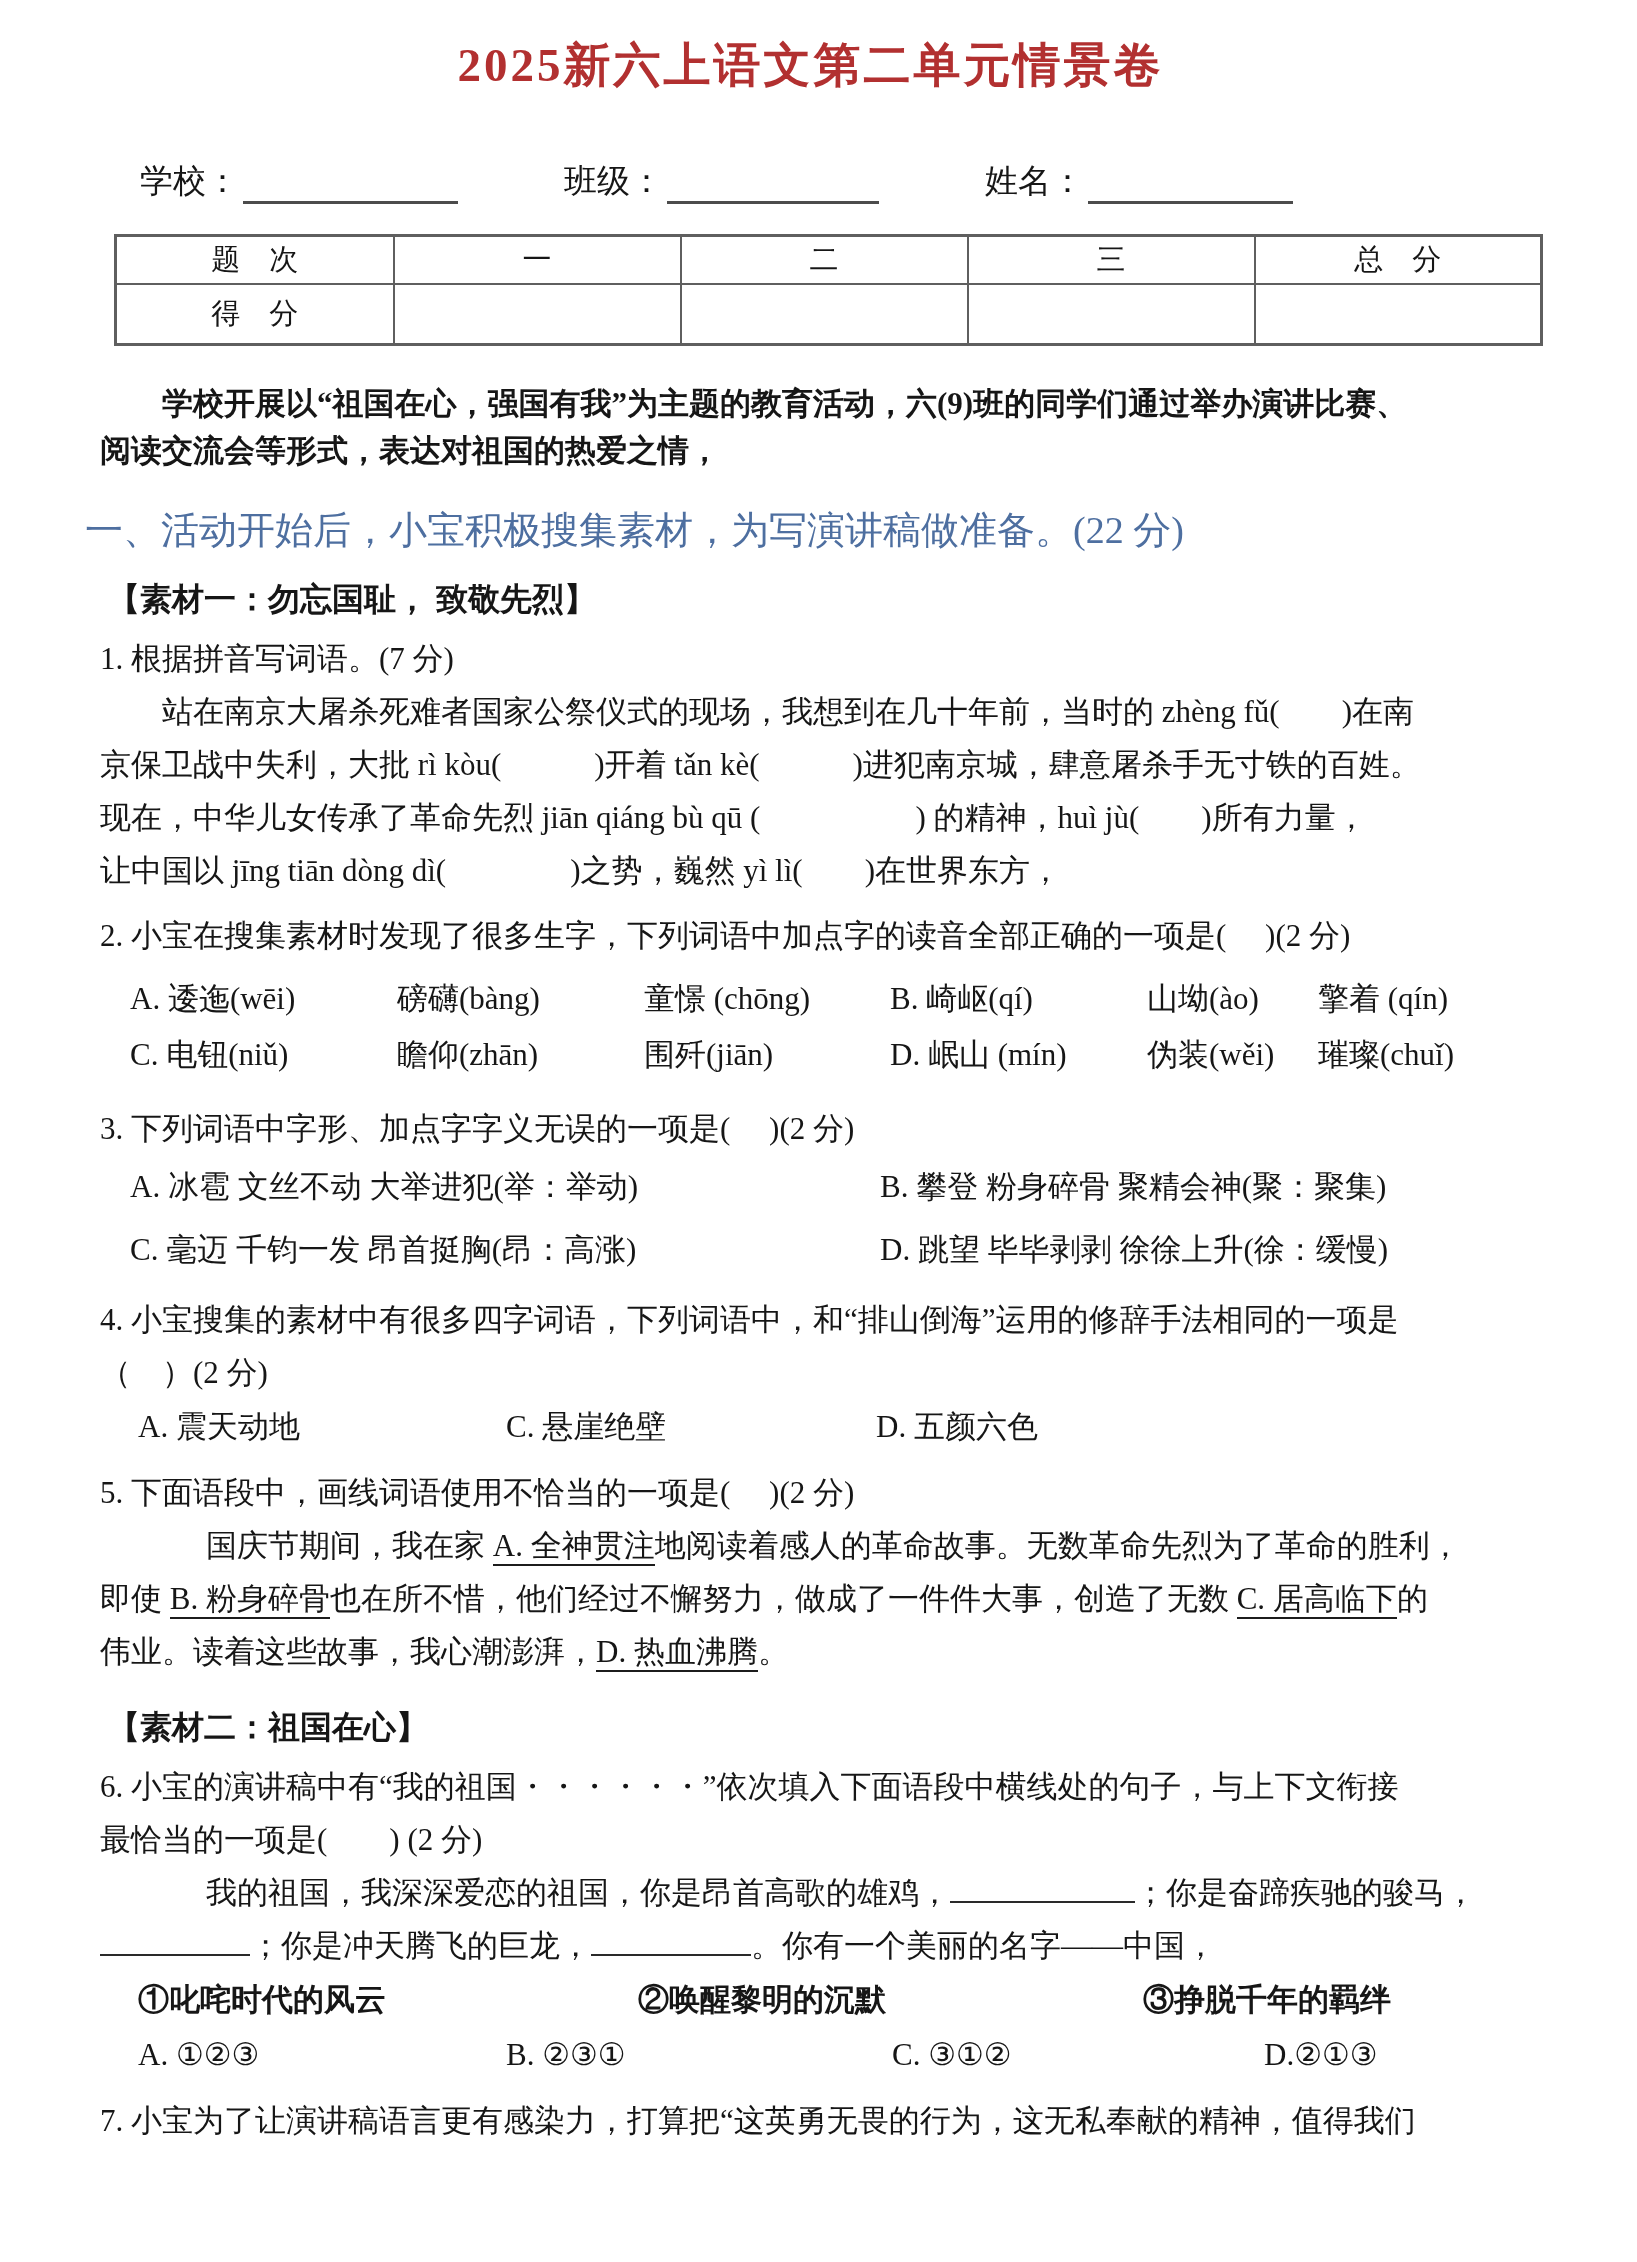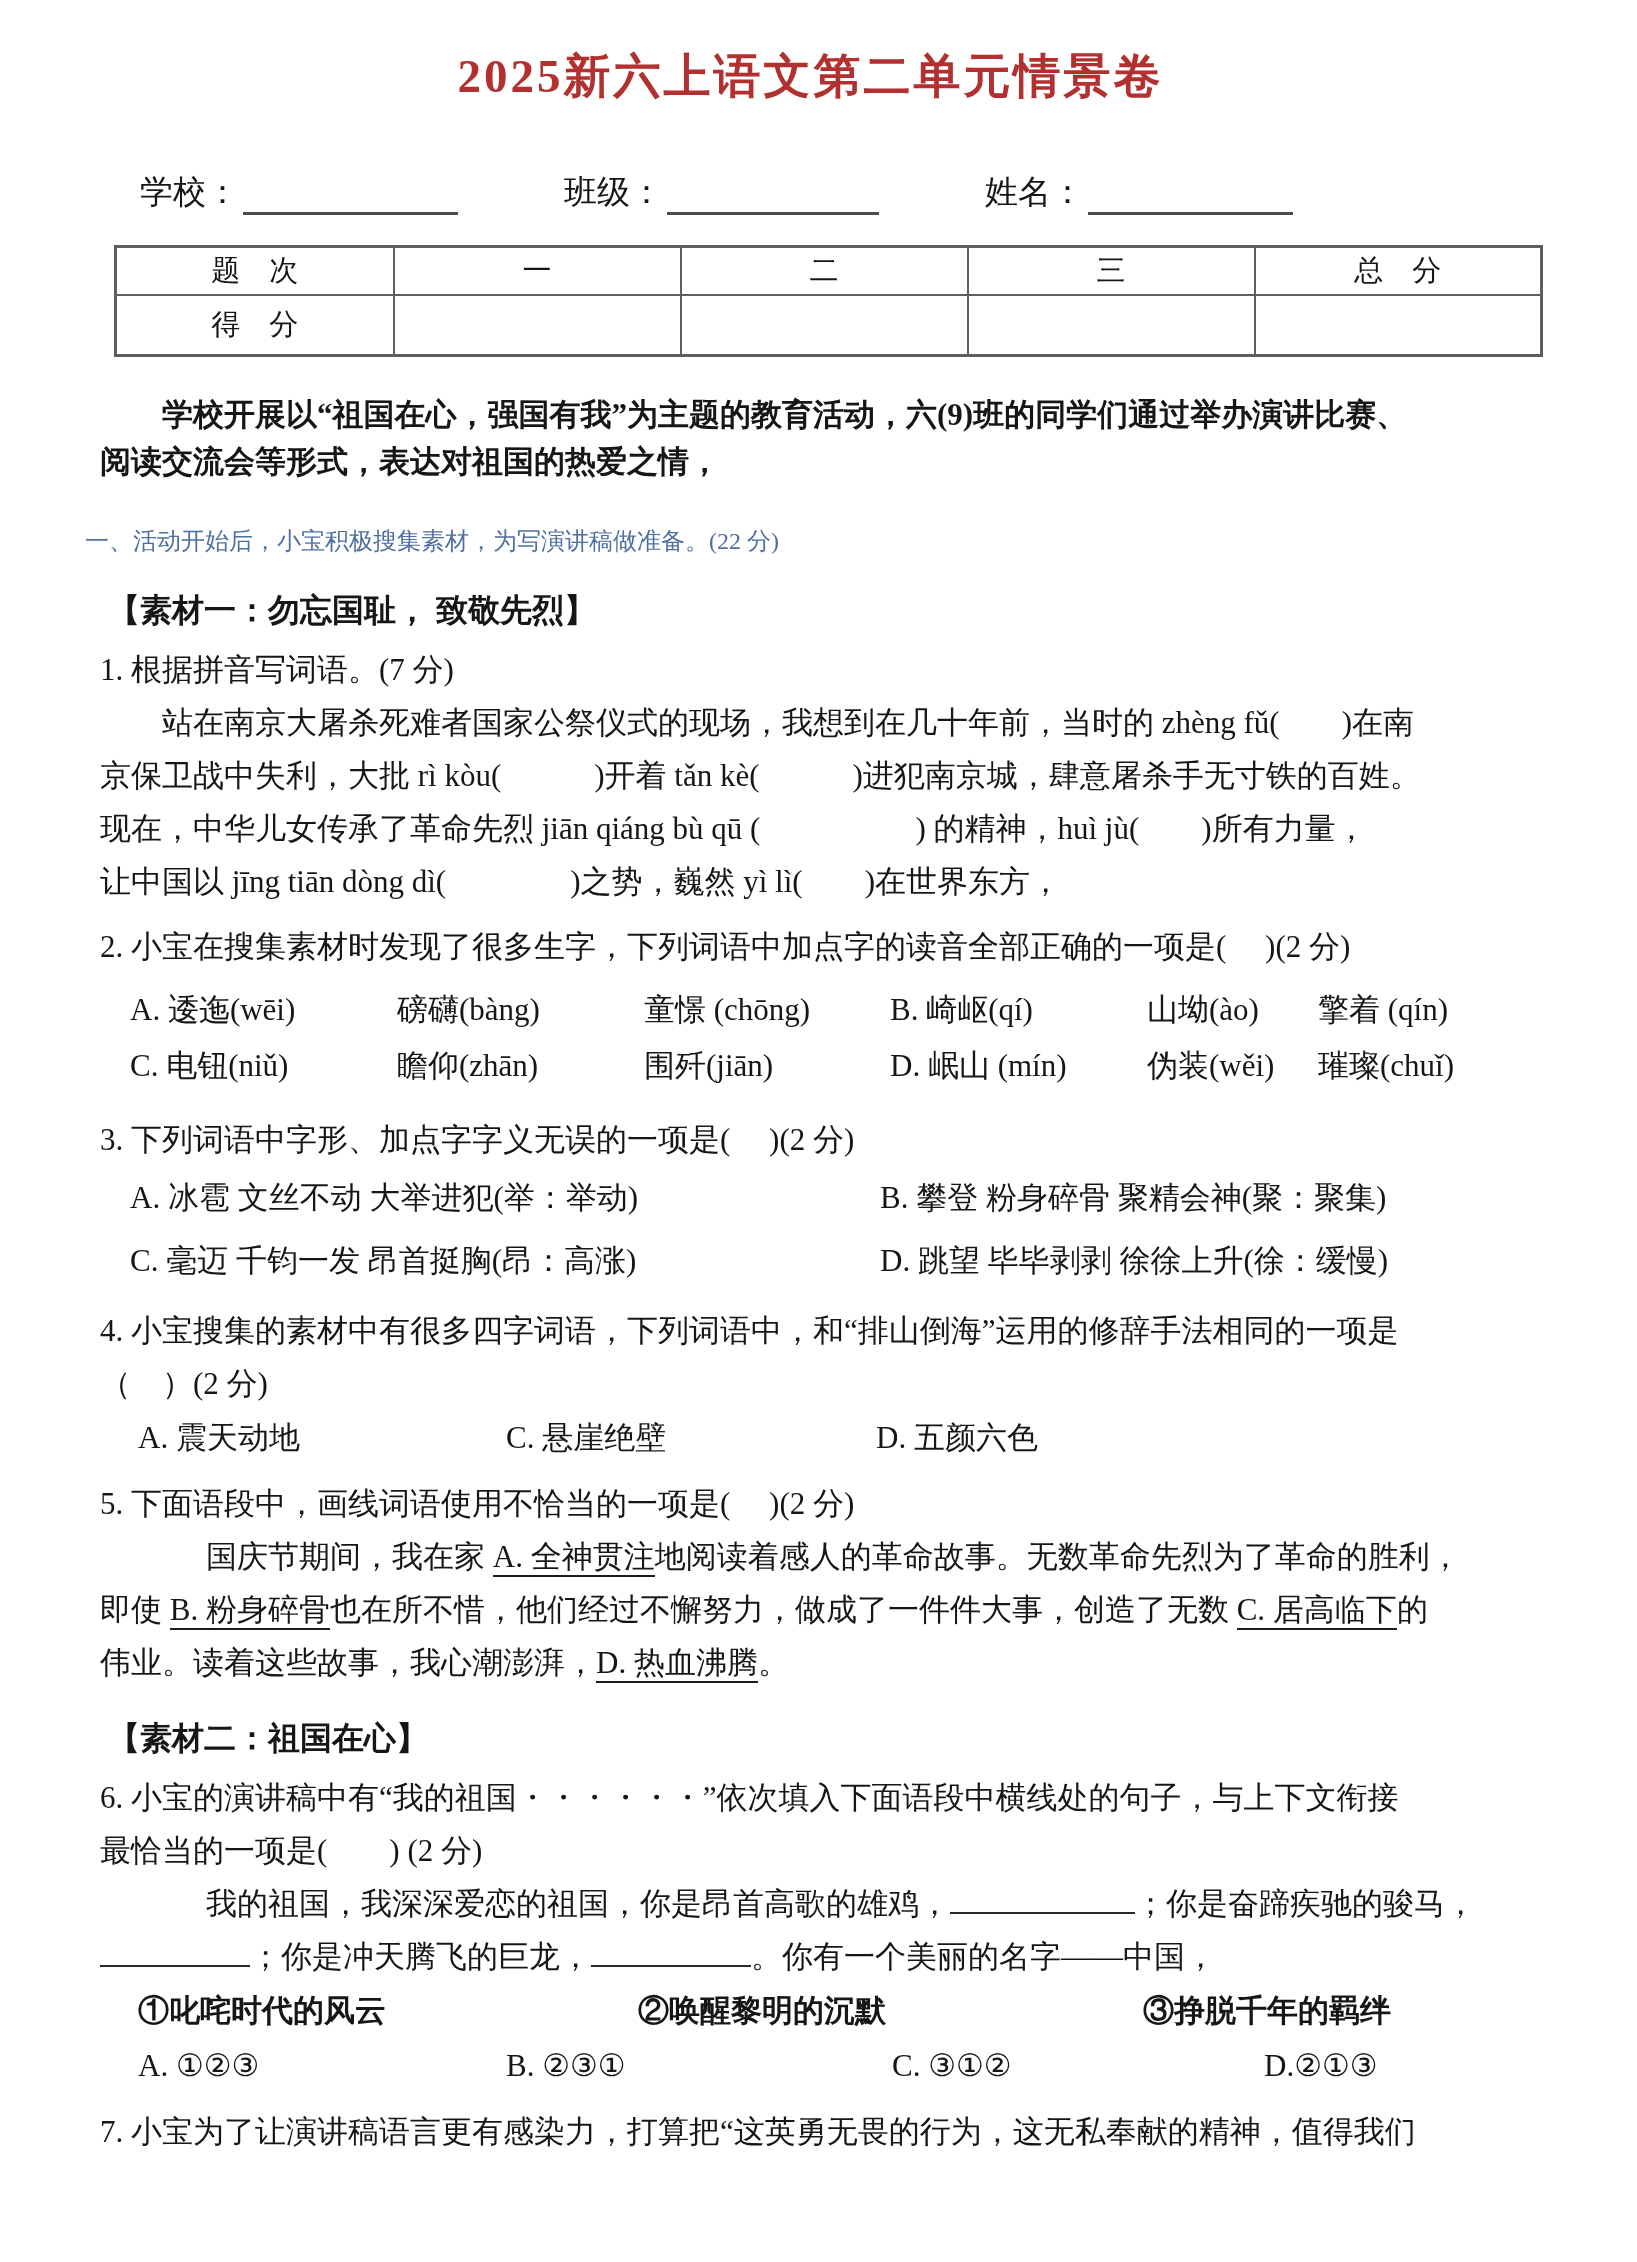--- a/index.html
+++ b/index.html
@@ -1,21 +1,21 @@
 <!DOCTYPE html>
 <html><head>
 <meta charset="utf-8">
 <style>
   html,body{margin:0;padding:0;background:#ffffff;}
   body{
     width:1637px;height:2262px;overflow:hidden;
     font-family:"Liberation Serif","DejaVu Serif",serif;
     color:#161616;
   }
-  .page{box-sizing:border-box;width:1637px;height:2262px;padding:30px 56px 0 100px;}
+  .page{box-sizing:border-box;width:1637px;height:2262px;padding:19px 56px 0 100px;}
   .title{
     font-size:47px;font-weight:bold;color:#b23030;text-align:center;
     letter-spacing:3px;margin:16px 60px 0 0;line-height:60px;white-space:nowrap;
   }
   .form-row{display:flex;align-items:flex-end;margin:64px 0 0 40px;font-size:33px;white-space:nowrap;gap:40px;}
   .fi{display:flex;align-items:flex-end;}
   .fi + .fi{margin-left:66px;}
   .blankline{display:inline-block;border-bottom:3px solid #4c4c4c;height:10px;margin-left:4px;}
   .w1{width:215px;} .w2{width:212px;} .w3{width:205px;}
   .meta{text-align:center;font-size:29px;margin:18px 90px 0 0;white-space:nowrap;}
@@ -24,21 +24,21 @@
   .score-table{border:3px solid #5f5f5f;}
   .score-table tr.r1 td{height:46px;}
   .score-table tr.r2 td{height:58px;}
   .intro{font-weight:bold;font-size:31px;line-height:47px;margin:34px 0 0 0;white-space:nowrap;}
   .intro.cont{margin-top:0;}
   .ind62{text-indent:62px;}
   .ind106{text-indent:106px;}
   .ml28{margin-left:28px;}
   .ml38{margin-left:38px;}
   .ml40{margin-left:40px;}
-  .sec1{color:#4e6fa0;font-size:24px;margin:36px 0 0 -15px;line-height:40px;white-space:nowrap;}
+  .sec1{color:#4e6fa0;font-size:38px;margin:36px 0 0 -15px;line-height:40px;white-space:nowrap;}
   .mat{font-weight:bold;font-size:32px;margin:28px 0 0 8px;line-height:42px;white-space:nowrap;}
   .q{font-size:31px;line-height:53px;margin:0;white-space:nowrap;}
   .sp1{margin-top:12px;}
   .sp2{margin-top:22px;}
   .g6{display:grid;grid-template-columns:267px 247px 246px 257px 171px auto;padding-left:30px;font-size:31px;line-height:50px;white-space:nowrap;}
   .g6.row2{margin-top:6px;}
   .g2{display:grid;grid-template-columns:750px auto;padding-left:30px;font-size:31px;line-height:63px;white-space:nowrap;}
   .g4{display:grid;grid-template-columns:368px 370px 388px auto;padding-left:38px;font-size:31px;line-height:55px;white-space:nowrap;}
   .g4b{display:grid;grid-template-columns:368px 386px 372px auto;padding-left:38px;font-size:31px;line-height:55px;white-space:nowrap;}
   .g3{display:grid;grid-template-columns:500px 505px auto;padding-left:38px;font-size:31px;line-height:55px;white-space:nowrap;font-weight:bold;}

